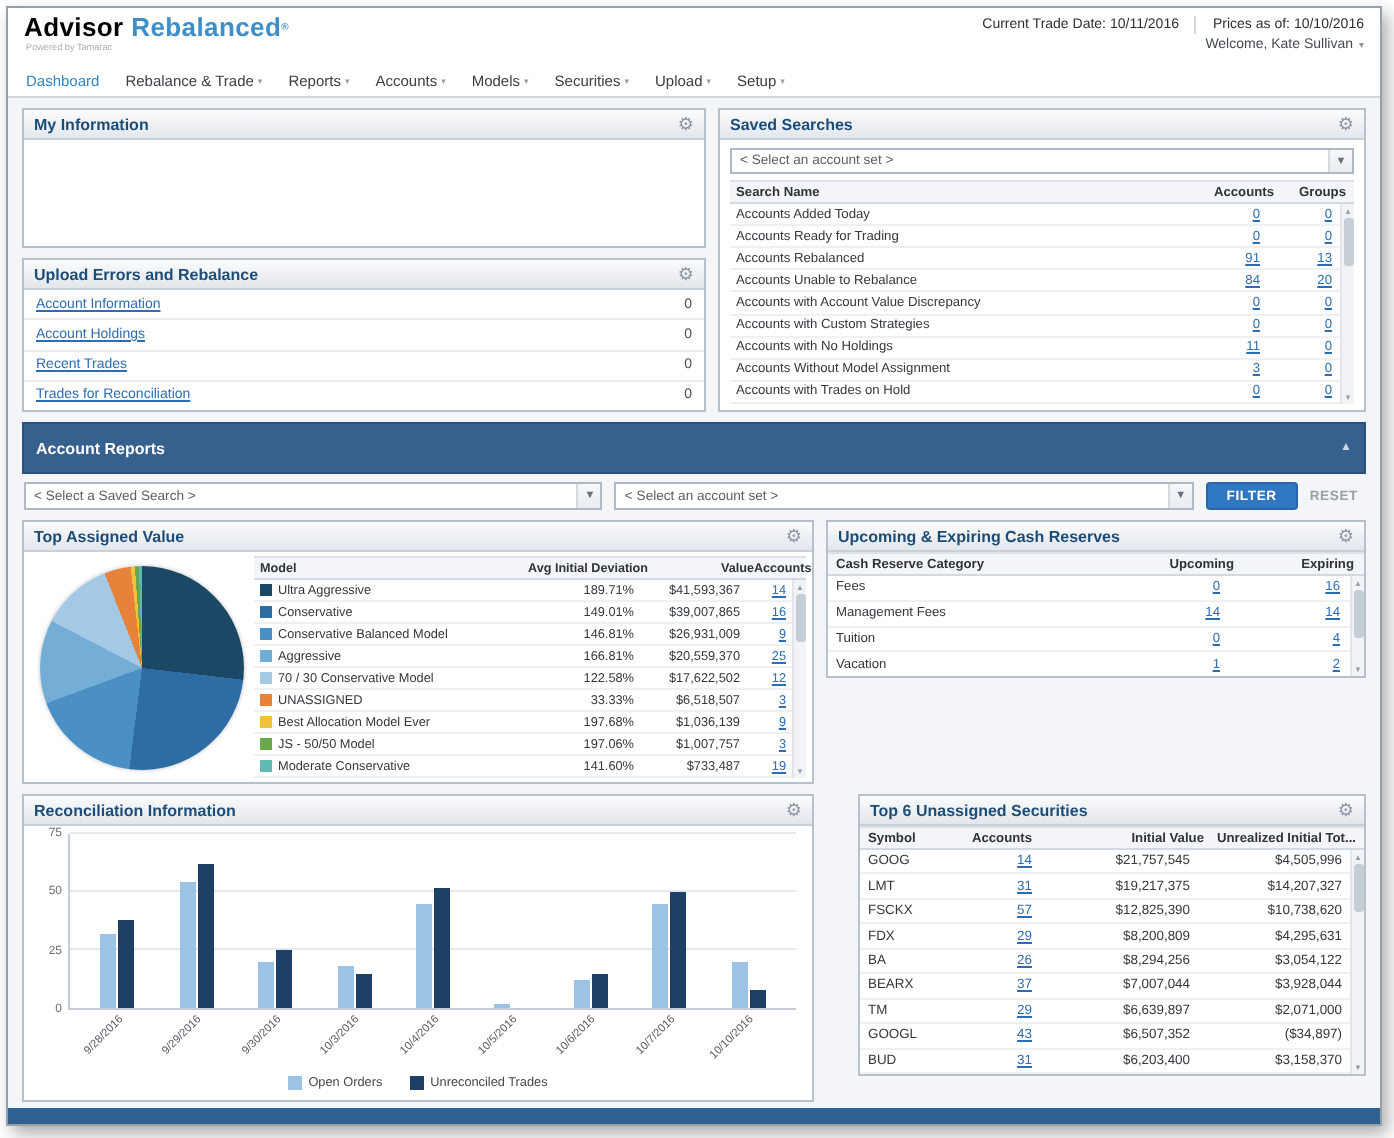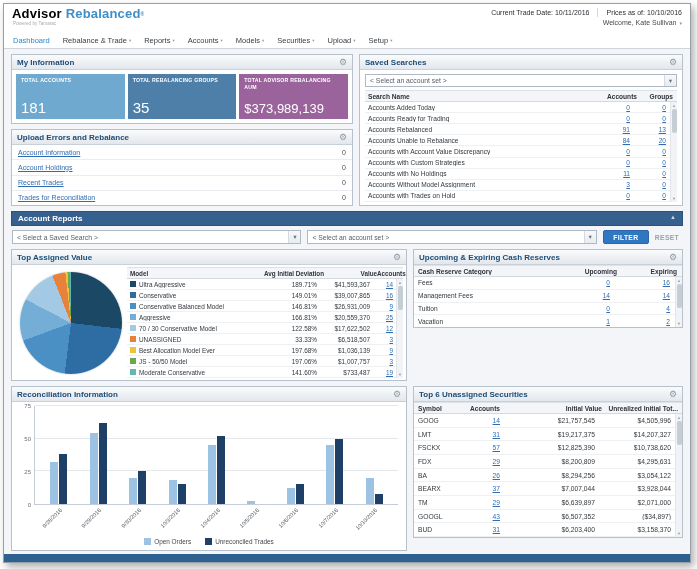--- a/index.html
+++ b/index.html
@@ -59,32 +59,32 @@
 .ss-row{flex:1;display:flex;align-items:center;border-bottom:1px solid #eef1f4;font-size:6.6px;color:#33383d}
 .ss-name{flex:1;min-width:0;padding-left:3px;white-space:nowrap;overflow:hidden}
 .col-acc{width:46px;text-align:right;padding-right:4px;flex:none}
 .col-grp{width:36px;text-align:right;padding-right:4px;flex:none}
 
 .vscroll{width:7px;flex:none;background:#f1f3f6;border-left:1px solid #e2e6ea;display:flex;flex-direction:column;align-items:center;padding:1px 0;cursor:pointer}
 .sb-arrow{font-size:4px;color:#98a1ab;line-height:5px;flex:none}
 .sb-thumb{width:5px;height:24px;background:#c5cdd5;border-radius:2px;margin-top:1px;flex:none}
 .sb-down{margin-top:auto}
 
-.ar-bar{margin-top:5px;flex:none;height:15px;background:var(--section-bar,#36618e);border:1px solid #2c527b;display:flex;align-items:flex-start;justify-content:space-between;padding:2px 6px;color:#fff;font-size:8px;font-weight:bold;cursor:pointer}
+.ar-bar{margin-top:5px;flex:none;height:15px;background:var(--section-bar,#36618e);border:1px solid #2c527b;display:flex;align-items:center;justify-content:space-between;padding:12px 6px;color:#fff;font-size:8px;font-weight:bold;cursor:pointer}
 .ar-collapse{color:#c9d8e6;font-size:6px}
 
 .filter-row{flex:none;display:flex;align-items:center;gap:6px;padding:4px 1px 5px}
 .filter-row .select{flex:1;height:14px}
 .btn-filter{flex:none;width:46px;height:14px;background:var(--accent,#3077c2);border:1px solid #2a66a8;border-radius:2px;color:#fff;font-size:6.8px;font-weight:bold;display:flex;align-items:center;justify-content:center;letter-spacing:.3px;cursor:pointer;font-family:"Liberation Sans",sans-serif}
 .btn-reset{flex:none;color:#9aa1a9;font-size:6.8px;font-weight:bold;margin-right:3px;letter-spacing:.3px;cursor:pointer}
 
 .rowA{flex:none;display:flex;gap:6px;align-items:flex-start}
 .models-panel{width:396px;flex:none;height:132px}
 .cash-panel{flex:1;min-width:0;height:79px}
-.rowB{flex:1;min-height:0;display:flex;gap:6px;margin-top:5px;align-items:flex-start}
+.rowB{flex:1;min-height:0;display:flex;gap:22px;margin-top:5px;align-items:flex-start}
 .recon-panel{width:396px;flex:none;height:100%}
 .top10-panel{flex:1;min-width:0;height:calc(100% - 13px)}
 
 .models-body{flex:1;min-height:0;display:flex;padding:2px 3px}
 .pie-wrap{width:112px;flex:none;display:flex;align-items:center;justify-content:center}
 .pie{width:102px;height:102px;border-radius:50%;box-shadow:0 0 2px rgba(0,0,0,.25)}
 .models-table{flex:1;min-width:0;display:flex;flex-direction:column;font-size:6.4px}
 .models-table .hrow{font-size:6.3px}
 .mc-model{flex:1;min-width:0;display:flex;align-items:center;gap:3px;padding-left:3px;white-space:nowrap;overflow:hidden}
 .swatch{width:6px;height:6px;flex:none}
@@ -160,34 +160,20 @@
   <main class="main">
 
     <div class="top-row">
       <div class="col-left">
 
         <section class="panel mi-panel">
           <div class="panel-hd">
             <span class="panel-title">My Information</span>
             <span class="gear">⚙</span>
           </div>
-          <div class="tiles">
-              <div class="tile" style="background:#6fa9cf">
-     <div class="tile-label">TOTAL ACCOUNTS</div>
-     <div class="tile-value">181</div>
-   </div>
-              <div class="tile" style="background:#4d7fa8">
-     <div class="tile-label">TOTAL REBALANCING GROUPS</div>
-     <div class="tile-value">35</div>
-   </div>
-              <div class="tile" style="background:#9b639c">
-     <div class="tile-label">TOTAL ADVISOR REBALANCING AUM</div>
-     <div class="tile-value">$373,989,139</div>
-   </div>
-            </div>
         </section>
 
         <section class="panel ue-panel">
           <div class="panel-hd">
             <span class="panel-title">Upload Errors and Rebalance</span>
             <span class="gear">⚙</span>
           </div>
           <div class="ue-rows">
               <div class="ue-row">
      <a class="lnk">Account Information</a>

